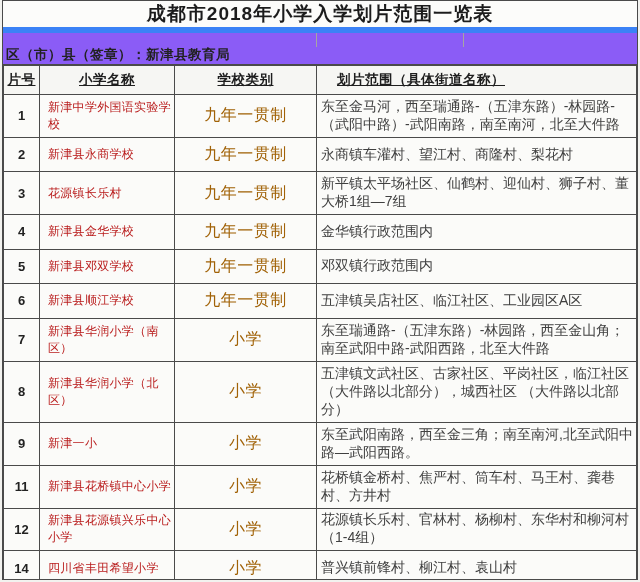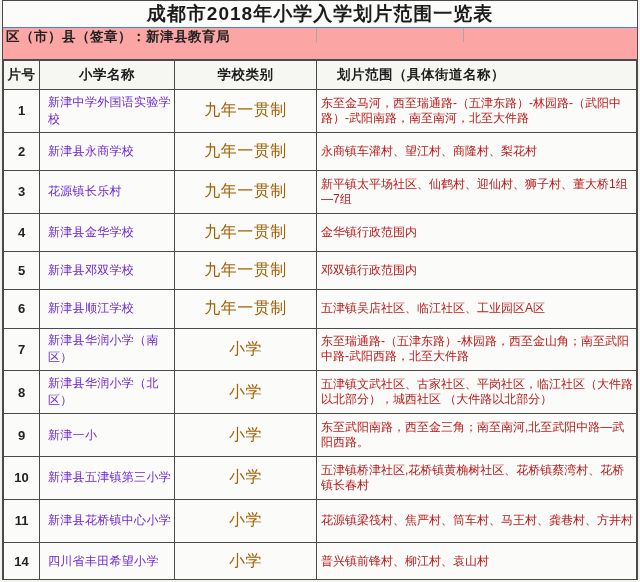--- a/index.html
+++ b/index.html
@@ -15,36 +15,36 @@
     width:636px;height:580px;
     margin:0 auto;
     background:#fbfbf9;
     border:1px solid #4a4a4a;
     box-sizing:border-box;
     overflow:hidden;
   }
   .title-band{
     height:26px;
     display:flex;align-items:center;justify-content:center;
-    border-bottom:1px solid #3b82f6;
+    border-bottom:6px solid #3b82f6;
     background:#fcfcfa;
   }
   .title-band h1{
     margin:0;
     font-size:19px;
     font-weight:700;
     color:#1c1c1c;
     letter-spacing:1px;
     white-space:nowrap;
   }
   .sub-band{
     position:relative;
     height:31px;
-    display:flex;align-items:flex-start;
-    background:#fca5a5;
+    display:flex;align-items:flex-end;
+    background:#8b5cf6;
     border-bottom:1px solid #4a4a4a;
   }
   .sub-band .sub-text{
     font-size:13.5px;
     font-weight:700;
     color:#222;
     padding-left:3px;
     letter-spacing:0.5px;
   }
   .sub-divider{
@@ -68,45 +68,46 @@
     overflow:hidden;
   }
   thead tr{height:29px;}
   th{
     font-size:13.5px;
     font-weight:700;
     color:#1e1e1e;
     background:#f6f6f3;
     text-align:center;
     letter-spacing:0.5px;
+    text-decoration:underline;
   }
   th.h-range{text-align:left;padding-left:20px;}
   tbody tr{height:33px;}
   tbody tr.dbl{height:37px;}
   td.no{
     text-align:center;
     font-weight:700;
     font-size:13px;
     color:#222;
   }
   td.school{
     font-size:12px;
-    color:#6d28d9;
+    color:#b91c1c;
     padding:1px 2px 1px 8px;
     letter-spacing:0.3px;
   }
   td.cat{
     text-align:center;
     font-size:16px;
     color:#a16207;
     letter-spacing:0.5px;
   }
   td.range{
-    font-size:12px;
-    color:#b91c1c;
+    font-size:14px;
+    color:#404040;
     line-height:1.28;
     padding:2px 3px 2px 4px;
   }
 </style>
 </head>
 <body>
 
 <div class="sheet">
 
   <div class="title-band">
@@ -183,30 +184,30 @@
         <td class="cat">小学</td>
         <td class="range">五津镇文武社区、古家社区、平岗社区，临江社区（大件路以北部分），城西社区 （大件路以北部分）</td>
       </tr>
       <tr class="dbl">
         <td class="no">9</td>
         <td class="school">新津一小</td>
         <td class="cat">小学</td>
         <td class="range">东至武阳南路，西至金三角；南至南河,北至武阳中路—武阳西路。</td>
       </tr>
       <tr class="dbl">
-        <td class="no">10</td>
-        <td class="school">新津县五津镇第三小学</td>
-        <td class="cat">小学</td>
-        <td class="range">五津镇桥津社区,花桥镇黄桷树社区、花桥镇蔡湾村、花桥镇长春村</td>
-      </tr>
-      <tr class="dbl">
         <td class="no">11</td>
         <td class="school">新津县花桥镇中心小学</td>
         <td class="cat">小学</td>
-        <td class="range">花源镇梁筏村、焦严村、筒车村、马王村、龚巷村、方井村</td>
+        <td class="range">花桥镇金桥村、焦严村、筒车村、马王村、龚巷村、方井村</td>
+      </tr>
+      <tr class="dbl">
+        <td class="no">12</td>
+        <td class="school">新津县花源镇兴乐中心小学</td>
+        <td class="cat">小学</td>
+        <td class="range">花源镇长乐村、官林村、杨柳村、东华村和柳河村（1-4组）</td>
       </tr>
       <tr>
         <td class="no">14</td>
         <td class="school">四川省丰田希望小学</td>
         <td class="cat">小学</td>
         <td class="range">普兴镇前锋村、柳江村、袁山村</td>
       </tr>
     </tbody>
   </table>
 

